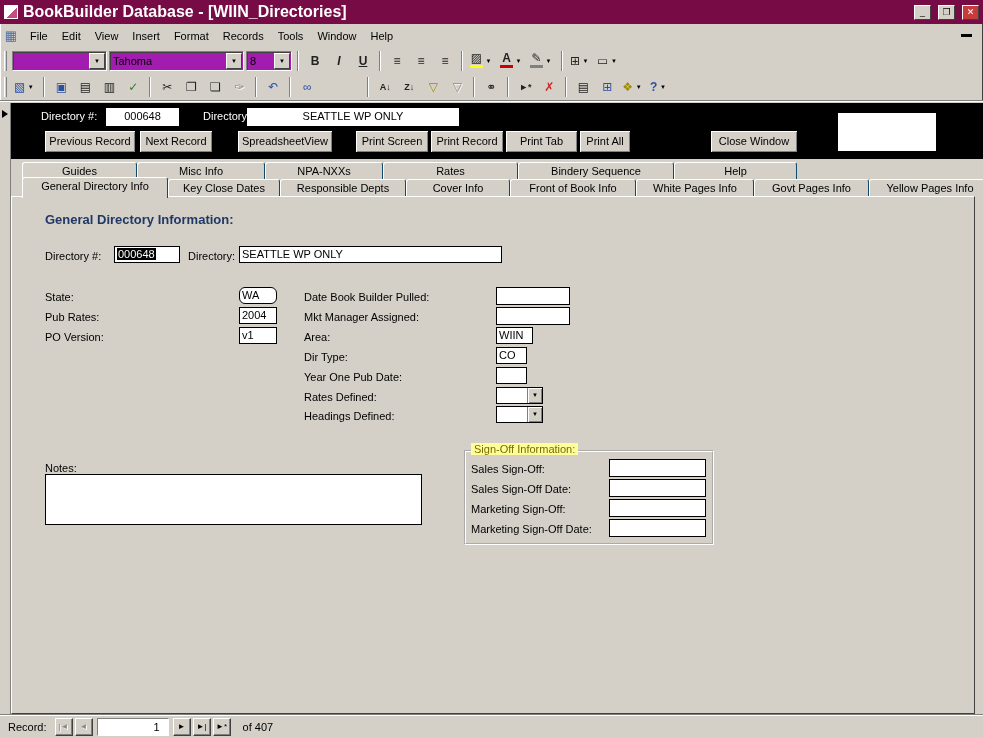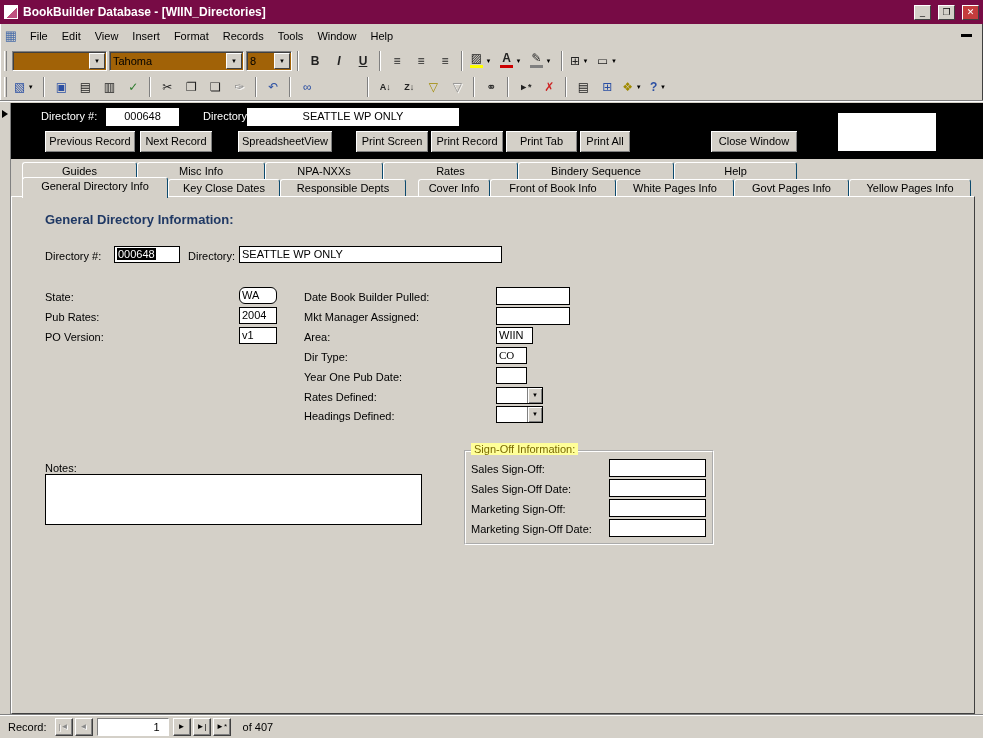--- a/index.html
+++ b/index.html
@@ -6,37 +6,37 @@
   html,body { width:983px; height:738px; }
   body {
     font-family:"Liberation Sans","DejaVu Sans",sans-serif;
     font-size:11px; background:#D4D0C8; position:relative; overflow:hidden;
     box-shadow: inset 1px 1px 0 #fff, inset -1px -1px 0 #404040;
   }
   
   .titlebar { position:absolute; top:0; left:0; right:0; height:24px; background:#770B45;
     display:flex; align-items:center; padding:0 4px; gap:5px; }
   .app-icon { width:14px; height:14px; background:linear-gradient(135deg,#ffffff 55%,#C05080 55%); border:1px solid #fff; flex:0 0 auto; }
-  .ttext { color:#fff; font-weight:bold; font-size:12px; flex:1; white-space:nowrap; overflow:hidden; }
+  .ttext { color:#fff; font-weight:bold; font-size:16px; flex:1; white-space:nowrap; overflow:hidden; }
   .winbtn { width:17px; height:15px; background:#D4D0C8; border:1px solid; border-color:#fff #404040 #404040 #fff;
     font-size:9px; line-height:13px; text-align:center; color:#000; margin-left:2px; }
   .winbtn.close { background:#C43C3C; color:#fff; font-weight:bold; }
   
   .menubar { position:absolute; top:24px; left:0; right:0; height:23px; display:flex; align-items:center; padding:0 3px; }
   .menu-form-icon { width:16px; height:15px; color:#4A6EA9; font-size:13px; line-height:15px; text-align:center; margin-right:4px; }
   .mitem { padding:2px 7px; }
   .mdi-dash { margin-left:auto; margin-right:8px; width:11px; height:3px; background:#000; }
   
   .toolbar { position:absolute; left:0; right:0; height:27px; display:flex; align-items:center; padding:2px 3px; gap:2px; }
   .toolbar.fmt { top:47px; }
   .toolbar.std { top:74px; border-bottom:1px solid #808080; }
   .grip { width:3px; height:20px; border-left:1px solid #fff; border-right:1px solid #808080; margin:0 3px 0 1px; }
   .sep { width:2px; height:20px; border-left:1px solid #808080; border-right:1px solid #fff; margin:0 3px; }
   .spacer { width:42px; height:1px; }
-  .combo { height:20px; background:#a16207; border:1px solid; border-color:#808080 #fff #fff #808080;
+  .combo { height:20px; background:#a21caf; border:1px solid; border-color:#808080 #fff #fff #808080;
     box-shadow: inset 1px 1px 0 #404040; display:flex; align-items:center; }
   .combo .cv { flex:1; padding:0 3px; white-space:nowrap; overflow:hidden; }
   .carw { width:16px; height:16px; background:#D4D0C8; border:1px solid; border-color:#fff #404040 #404040 #fff;
     font-size:6px; line-height:15px; text-align:center; flex:0 0 auto; margin-right:1px; }
   .ti { min-width:22px; height:21px; display:flex; align-items:center; justify-content:center;
     color:#222; font-size:12px; padding:0 2px; }
   .ti.sm { font-size:9px; font-weight:bold; }
   .ti.disabled { color:#8a8a8a; text-shadow:1px 1px 0 #fff; }
   .split { display:flex; align-items:center; }
   .split .dd { width:11px; font-size:6px; text-align:center; color:#000; }
@@ -243,21 +243,21 @@
     <div class="tab" style="width:128px;">Misc Info</div>
     <div class="tab" style="width:118px;">NPA-NXXs</div>
     <div class="tab" style="width:135px;">Rates</div>
     <div class="tab" style="width:156px;">Bindery Sequence</div>
     <div class="tab" style="width:123px;">Help</div>
   </div>
   <div class="trow trow2">
     <div class="tab active" style="width:146px;">General Directory Info</div>
     <div class="tab" style="width:112px;">Key Close Dates</div>
     <div class="tab" style="width:126px;">Responsible Depts</div>
-    <div class="tab" style="width:72px;margin-left:12px;">Cover Info</div>
+    <div class="tab" style="width:104px;">Cover Info</div>
     <div class="tab" style="width:126px;">Front of Book Info</div>
     <div class="tab" style="width:118px;">White Pages Info</div>
     <div class="tab" style="width:115px;">Govt Pages Info</div>
     <div class="tab" style="width:122px;">Yellow Pages Info</div>
   </div>
 
   <div class="panel">
     <div class="ftitle">General Directory Information:</div>
 
     <span class="flabel" style="left:33px; top:52px;">Directory #:</span>
@@ -272,21 +272,21 @@
     <span class="flabel" style="left:33px; top:133px;">PO Version:</span>
     <div class="ffield" style="left:227px; top:130px; width:38px;">v1</div>
 
     <span class="flabel" style="left:292px; top:93px;">Date Book Builder Pulled:</span>
     <div class="ffield" style="left:484px; top:90px; width:74px; height:18px;"></div>
     <span class="flabel" style="left:292px; top:113px;">Mkt Manager Assigned:</span>
     <div class="ffield" style="left:484px; top:110px; width:74px; height:18px;"></div>
     <span class="flabel" style="left:292px; top:133px;">Area:</span>
     <div class="ffield" style="left:484px; top:130px; width:37px;">WIIN</div>
     <span class="flabel" style="left:292px; top:153px;">Dir Type:</span>
-    <div class="ffield" style="left:484px; top:150px; width:31px;font-family:Liberation Serif, serif;">CO</div>
+    <div class="ffield" style="left:484px; top:150px; width:31px;">CO</div>
     <span class="flabel" style="left:292px; top:173px;">Year One Pub Date:</span>
     <div class="ffield" style="left:484px; top:170px; width:31px;"></div>
 
     <span class="flabel" style="left:292px; top:193px;">Rates Defined:</span>
     <div class="ffield fcombo" style="left:484px; top:190px; width:47px;">
       <span class="cval"></span>
       <span class="carrow">▼</span>
     </div>
     <span class="flabel" style="left:292px; top:212px;">Headings Defined:</span>
     <div class="ffield fcombo" style="left:484px; top:209px; width:47px;">

